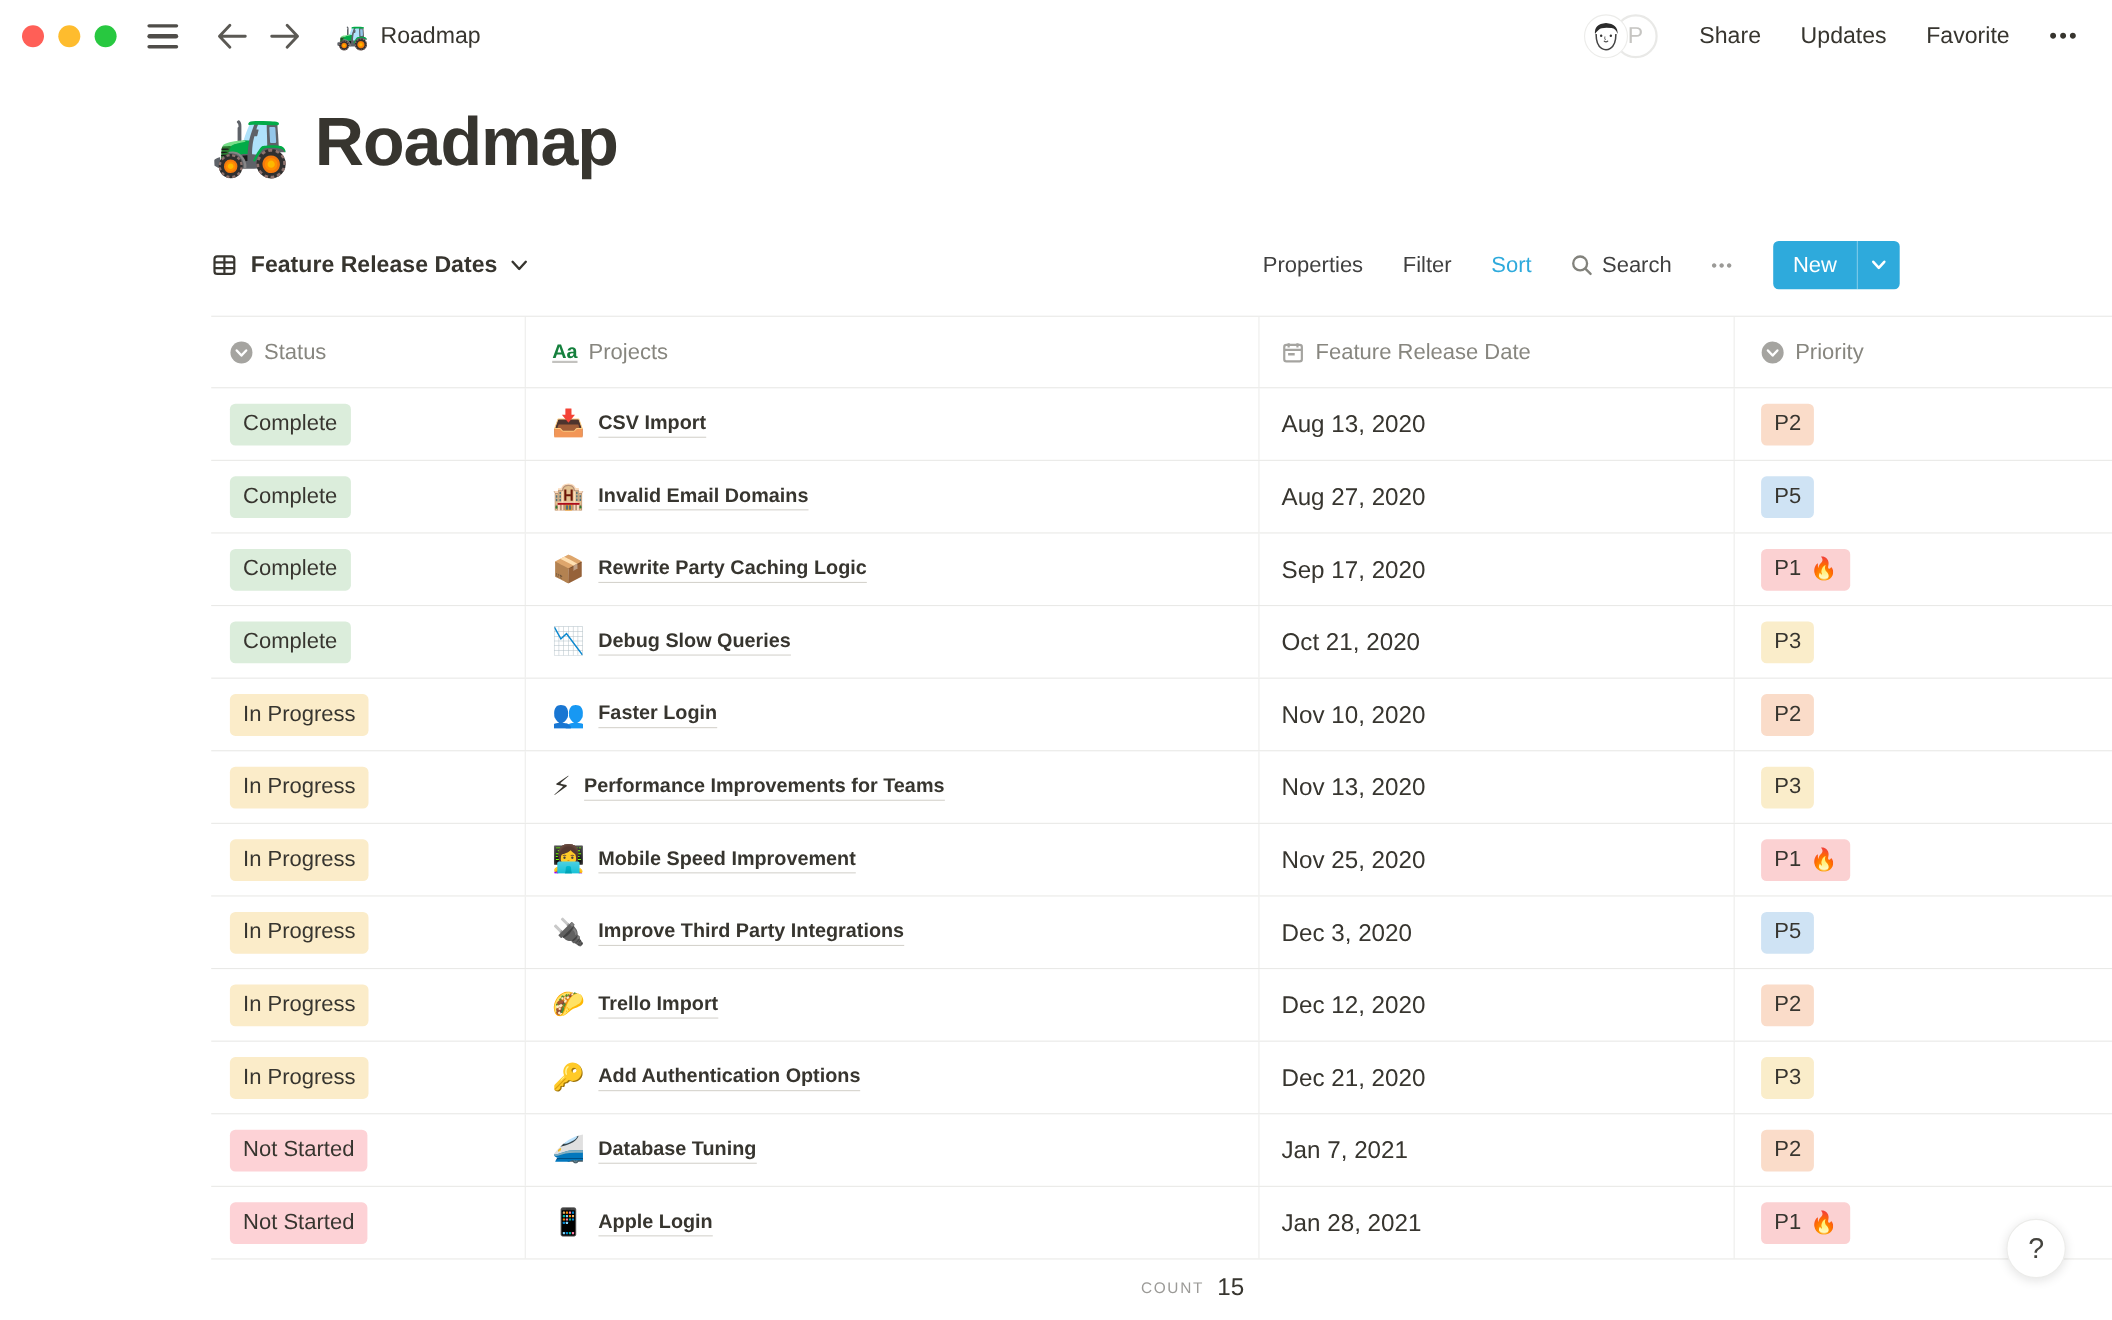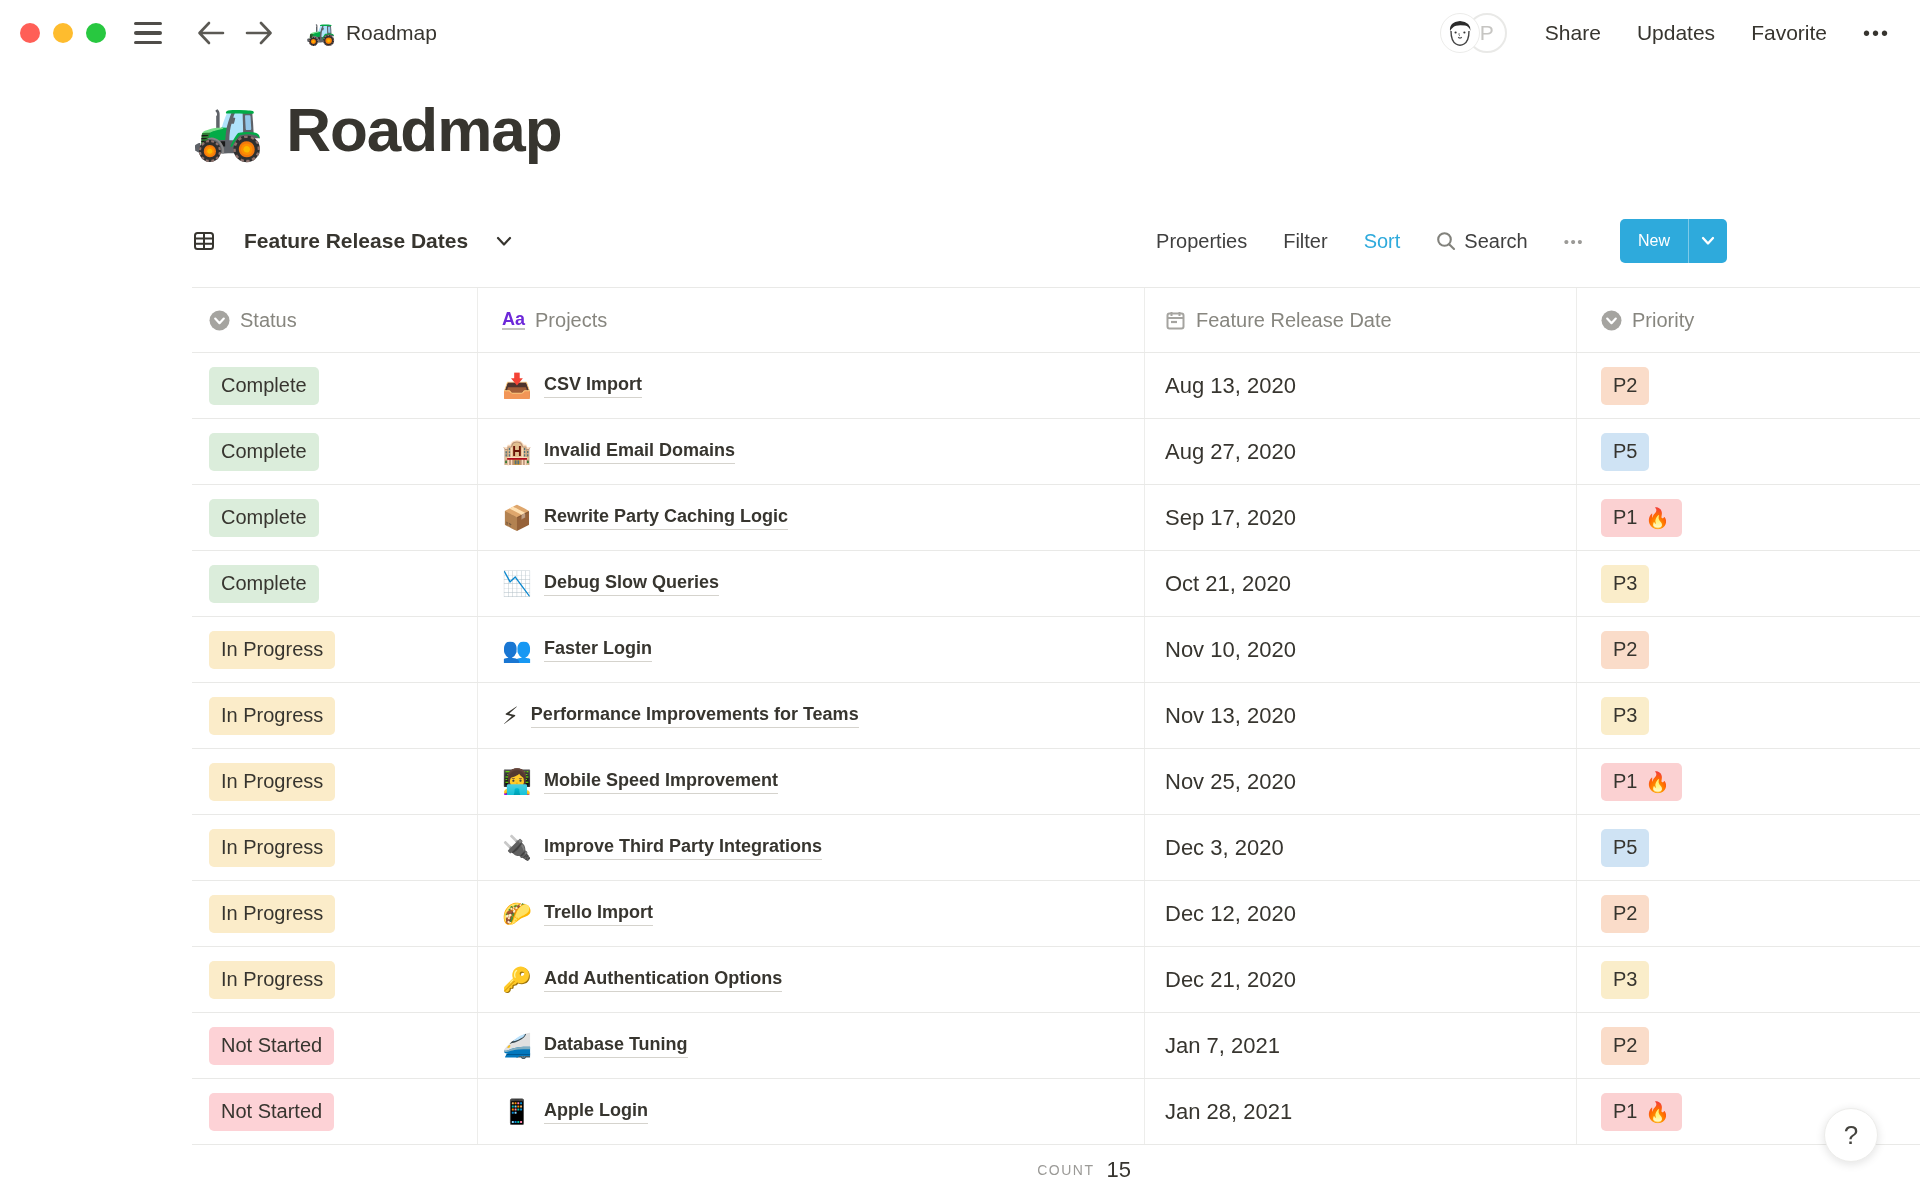--- a/index.html
+++ b/index.html
@@ -30,45 +30,45 @@
 
   
   .content { padding-left:192px; }
   .page-title { display:flex; align-items:center; gap:22px; margin-top:28px; }
   .page-title .emoji { font-size:58px; }
   .page-title h1 { font-size:62px; font-weight:700; letter-spacing:-1px; }
 
   
   .view-bar { display:flex; align-items:center; justify-content:space-between;
     margin:52px 193px 0 0; height:48px; }
-  .view-name { display:flex; align-items:center; gap:28px; cursor:pointer; }
+  .view-name { display:flex; align-items:center; gap:12px; cursor:pointer; }
   .view-name .label { font-size:21px; font-weight:600; }
   .vb-right { display:flex; align-items:center; gap:36px; }
   .vb-item { font-size:20px; color:#404040; cursor:pointer; display:flex; align-items:center; gap:8px; }
   .vb-item.accent { color:var(--accent); }
   .vb-dots { font-size:15px; letter-spacing:1.5px; color:#9b9a97; cursor:pointer; }
   .new-btn { display:flex; align-items:stretch; background:var(--accent); border-radius:5px;
     overflow:hidden; height:44px; cursor:pointer; }
-  .new-btn .main { color:#fff; font-size:16px; font-weight:500; display:flex; align-items:center;
+  .new-btn .main { color:#fff; font-size:20px; font-weight:500; display:flex; align-items:center;
     padding:0 18px; }
   .new-btn .sep { width:1px; background:rgba(255,255,255,.38); }
   .new-btn .chev { display:flex; align-items:center; padding:0 12px; }
 
   
   .table { margin-top:22px; }
   .trow { display:grid; grid-template-columns:286px 667px 432px 1fr;
     border-bottom:1px solid #e9e9e7; height:66px; align-items:center;text-align:center; }
   .thead { border-top:1px solid #e9e9e7; }
   .cell { height:100%; display:flex; align-items:center; }
   .cell.c1 { padding-left:17px; border-right:1px solid #ededeb; }
   .cell.c2 { padding-left:24px; border-right:1px solid #ededeb; }
   .cell.c3 { padding-left:20px; border-right:1px solid #ededeb; }
   .cell.c4 { padding-left:24px; }
   .hlabel { color:#87867f; font-size:20px; margin-left:10px; }
-  .aa-icon { color:#6d28d9; font-size:18px; font-weight:600; border-bottom:2px solid #c3c2bf;
+  .aa-icon { color:#15803d; font-size:18px; font-weight:600; border-bottom:2px solid #c3c2bf;
     line-height:1.05; }
   .pill { display:inline-flex; align-items:center; height:38px; padding:0 12px; border-radius:5px;
     font-size:20px; white-space:nowrap; cursor:pointer; }
   .proj-emoji { font-size:24px; margin-right:12px; }
   .proj-link { font-size:18px; font-weight:700; border-bottom:1.5px solid #d5d3cd; cursor:pointer;
     padding-bottom:2px; }
   .date-text { font-size:22px; }
   .tfoot { height:50px; display:flex; align-items:center; justify-content:flex-end;
     width:953px; padding-right:14px; }
   .count-label { font-size:14px; letter-spacing:1.5px; color:#9b9a97; font-weight:500; }

